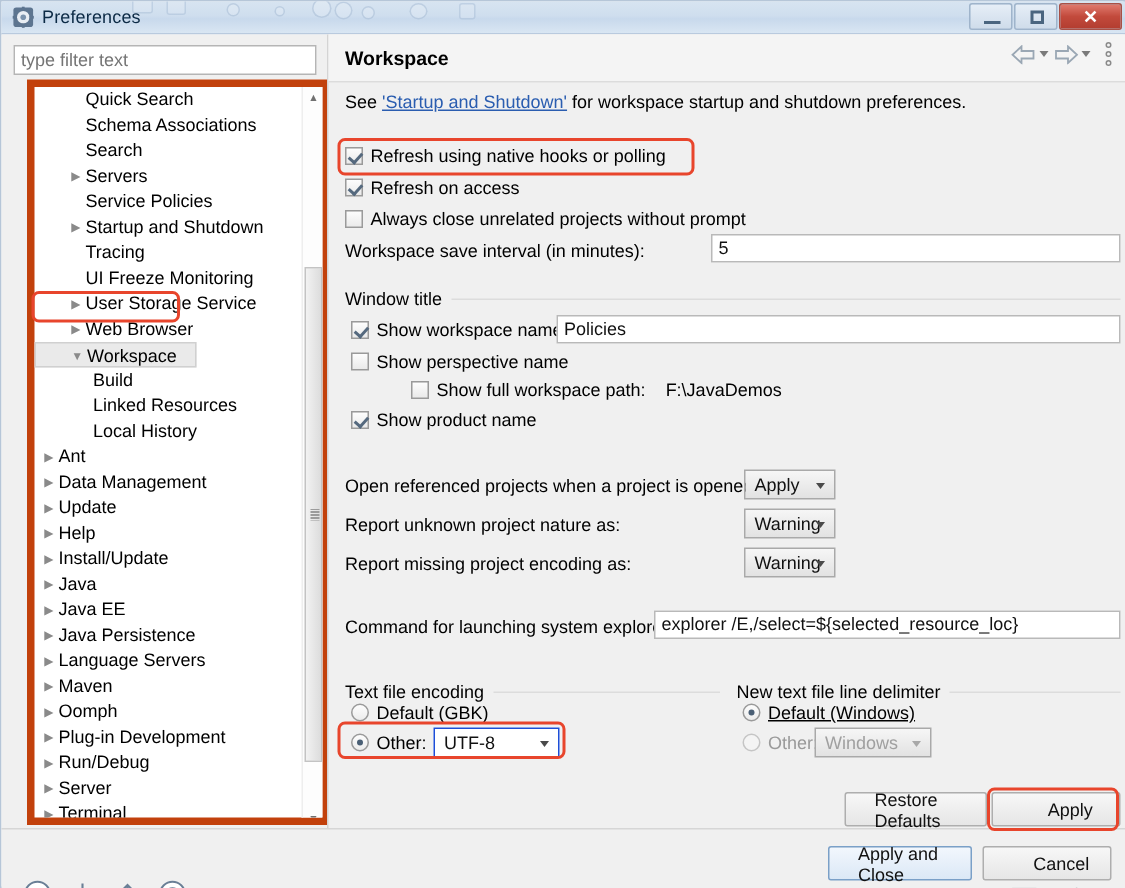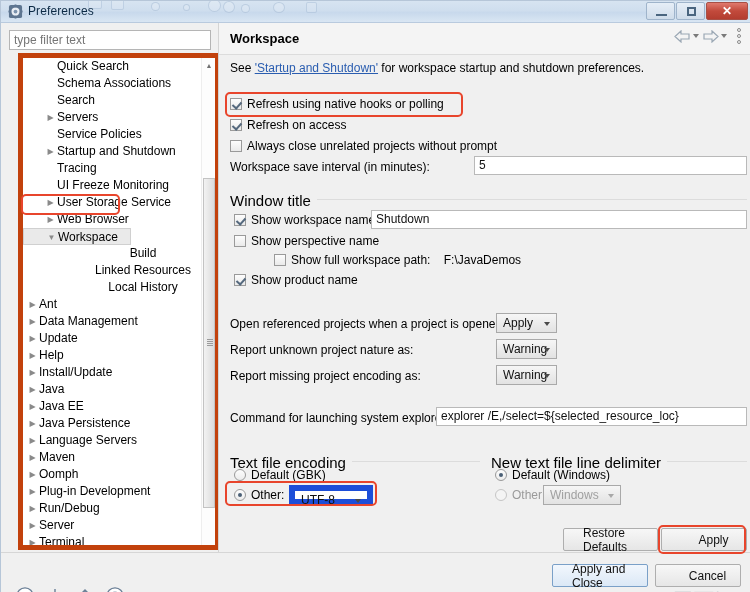--- a/index.html
+++ b/index.html
@@ -124,21 +124,21 @@
     color: #8a8a8a;
     font-size: 8px;
     line-height: 17px;
     text-align: center;
   }
   .tnode .lbl { display: inline-block; }
   .lvl1 { padding-left: 16px; }
   .lvl1 .arrow { left: 4px; }
   .lvl2 { padding-left: 34px; }
   .lvl2 .arrow { left: 22px; }
-  .lvl3 { padding-left: 52px; text-align: center; }
+  .lvl3 { padding-left: 39px; }
   .lvl3 .arrow { left: 40px; }
 
   #node-workspace-row {
     background: #eaeaea;
     border: 1px solid #d0d0d0;
     width: 108px;
   }
 
   
   #tree-scroll {
@@ -273,36 +273,36 @@
   }
   .combo .cbcaret {
     position: absolute; right: 6px; top: 8px;
     width: 0; height: 0;
     border-left: 3px solid transparent;
     border-right: 3px solid transparent;
     border-top: 4px solid #4a4a4a;
   }
   .combo.plain {
     background: #fff;
-    border: 6px solid #1d4ed8;
+    border: 1px solid #1d4ed8;
   }
   .combo.dim { color: #a0a0a0; }
   .combo.dim .cbcaret { border-top-color: #a8a8a8; }
 
   
   .group { position: absolute; }
   .group-line {
     position: absolute;
     border-top: 1px solid #dcdcdc;
   }
   .group-title {
     position: absolute; top: -7px; left: 0;
     background: #f0f0f0;
     padding-right: 6px;
-    font-size: 15px;
+    font-size: 12px;
   }
 
   
   .redbox {
     position: absolute;
     border: 2px solid #e8452c;
     border-radius: 5px;
     pointer-events: none;
   }
 
@@ -469,21 +469,21 @@
       <div class="txtfield" style="left:255px; top:133px; width:273px;">5</div>
 
       <div class="group" style="left:11px; top:176px; width:517px;">
         <div class="group-line" style="left:0; top:0; width:517px;"></div>
         <div class="group-title">Window title</div>
       </div>
 
       <div class="row" style="left:15px; top:190px;">
         <span class="cb checked"></span><span>Show workspace name:</span>
       </div>
-      <div class="txtfield" style="left:152px; top:187px; width:376px;">Shutdown</div>
+      <div class="txtfield" style="left:152px; top:187px; width:376px;">Policies</div>
 
       <div class="row" style="left:15px; top:211px;">
         <span class="cb"></span><span>Show perspective name</span>
       </div>
 
       <div class="row" style="left:15px; top:230px;margin-left:40px;">
         <span class="cb"></span><span>Show full workspace path:</span>
         <span style="margin-left:10px;">F:\JavaDemos</span>
       </div>
 
@@ -524,21 +524,21 @@
       </div>
       <div class="combo plain" style="left:70px; top:462px; width:84px;">
         <span>UTF-8</span>
         <span class="cbcaret"></span>
       </div>
 
       <div class="group" style="left:272px; top:438px; width:256px;">
         <div class="group-line" style="left:0; top:0; width:256px;"></div>
         <div class="group-title">New text file line delimiter</div>
       </div>
-      <div class="row" style="left:276px; top:445px;">
+      <div class="row" style="left:276px; top:445px;text-decoration:underline;">
         <span class="rb selected"></span><span>Default (Windows)</span>
       </div>
       <div class="row" style="left:276px; top:465px; color:#9a9a9a;">
         <span class="rb dim"></span><span>Other:</span>
       </div>
       <div class="combo dim" style="left:324px; top:462px; width:78px;">
         <span>Windows</span>
         <span class="cbcaret"></span>
       </div>
 

